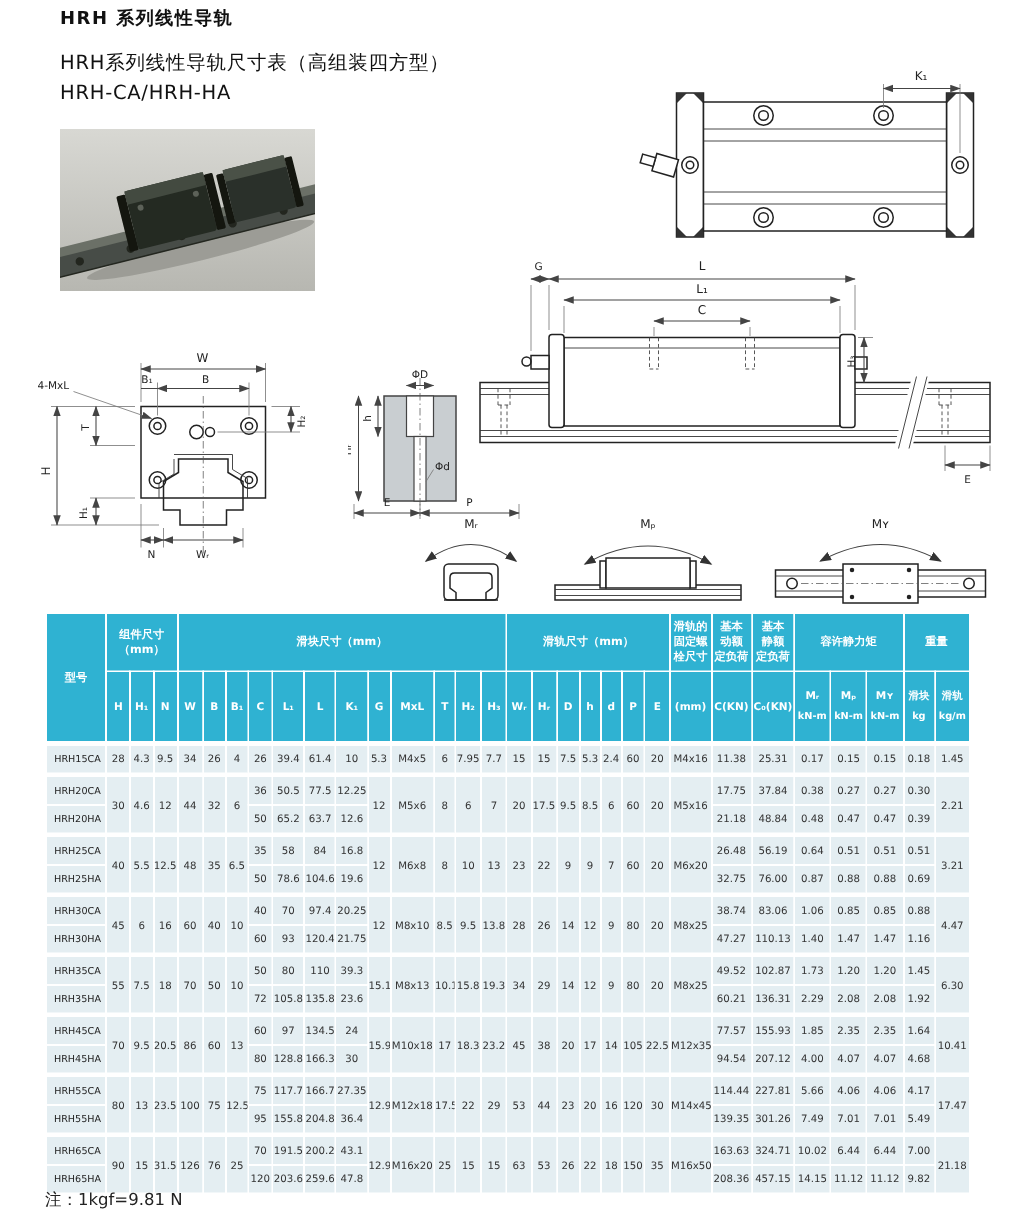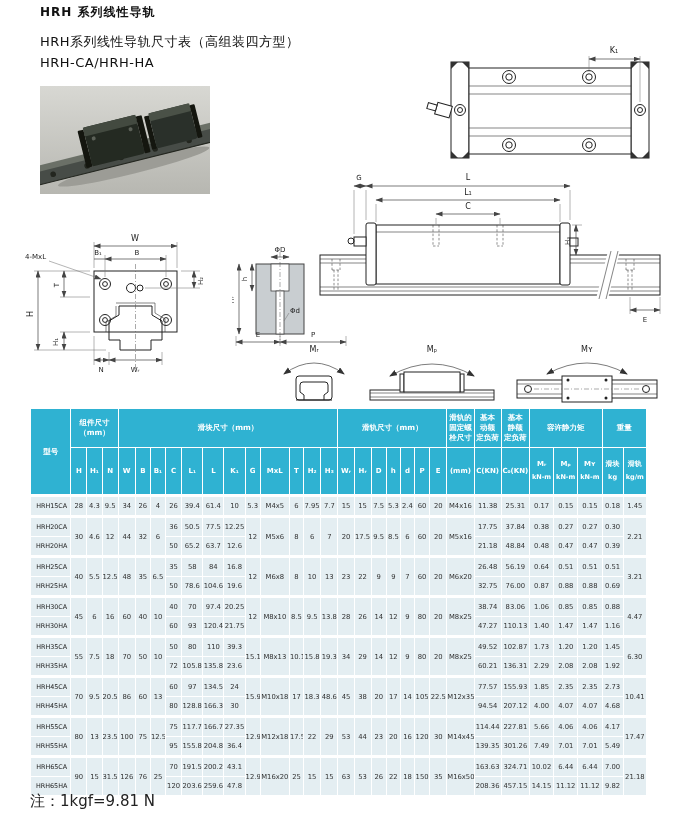--- a/index.html
+++ b/index.html
@@ -2,21 +2,21 @@
 <html><head>
 <meta charset="utf-8">
 <style>
   html,body{margin:0;padding:0;background:#fff;}
   .canvas{position:relative;width:680px;height:813px;background:#fff;overflow:hidden;
           font-family:"DejaVu Sans",sans-serif;color:#111;}
   .title{position:absolute;left:40px;top:4px;font-size:12px;font-weight:bold;letter-spacing:1px;}
   .sub1{position:absolute;left:40px;top:33px;font-size:13px;letter-spacing:0.5px;}
   .sub2{position:absolute;left:40px;top:55px;font-size:13px;letter-spacing:0.5px;}
   .photo{position:absolute;left:40px;top:86px;width:170px;height:108px;}
-  .note{position:absolute;left:30px;top:792px;font-size:15px;color:#222;}
+  .note{position:absolute;left:30px;top:792px;font-size:11px;color:#222;}
   .dgm{position:absolute;}
   svg text{font-family:"DejaVu Sans",sans-serif;fill:#222;}
   .ol{stroke:#222;stroke-width:1;fill:none;}
   .olf{stroke:#222;stroke-width:1;fill:#fff;}
   .thin{stroke:#333;stroke-width:0.6;fill:none;}
   .dim{stroke:#444;stroke-width:0.7;fill:none;}
   .ext{stroke:#777;stroke-width:0.55;fill:none;}
   .cl{stroke:#555;stroke-width:0.5;stroke-dasharray:5 2 1 2;fill:none;}
   .dash{stroke:#444;stroke-width:0.6;stroke-dasharray:2.5 1.8;fill:none;}
   .dl{font-size:8px;}
@@ -715,35 +715,35 @@
           <td rowspan="2">60</td>
           <td rowspan="2">13</td>
           <td>60</td>
           <td>97</td>
           <td>134.5</td>
           <td>24</td>
           <td rowspan="2">15.9</td>
           <td rowspan="2">M10x18</td>
           <td rowspan="2">17</td>
           <td rowspan="2">18.3</td>
-          <td rowspan="2">48.6</td>
+          <td rowspan="2">23.2</td>
           <td rowspan="2">45</td>
           <td rowspan="2">38</td>
           <td rowspan="2">20</td>
           <td rowspan="2">17</td>
           <td rowspan="2">14</td>
           <td rowspan="2">105</td>
           <td rowspan="2">22.5</td>
           <td rowspan="2">M12x35</td>
           <td>77.57</td>
           <td>155.93</td>
           <td>1.85</td>
           <td>2.35</td>
           <td>2.35</td>
-          <td>2.73</td>
+          <td>1.64</td>
           <td rowspan="2">10.41</td>
         </tr>
         <tr>
           <td class="model">HRH45HA</td>
           <td>80</td>
           <td>128.8</td>
           <td>166.3</td>
           <td>30</td>
           <td>94.54</td>
           <td>207.12</td>

